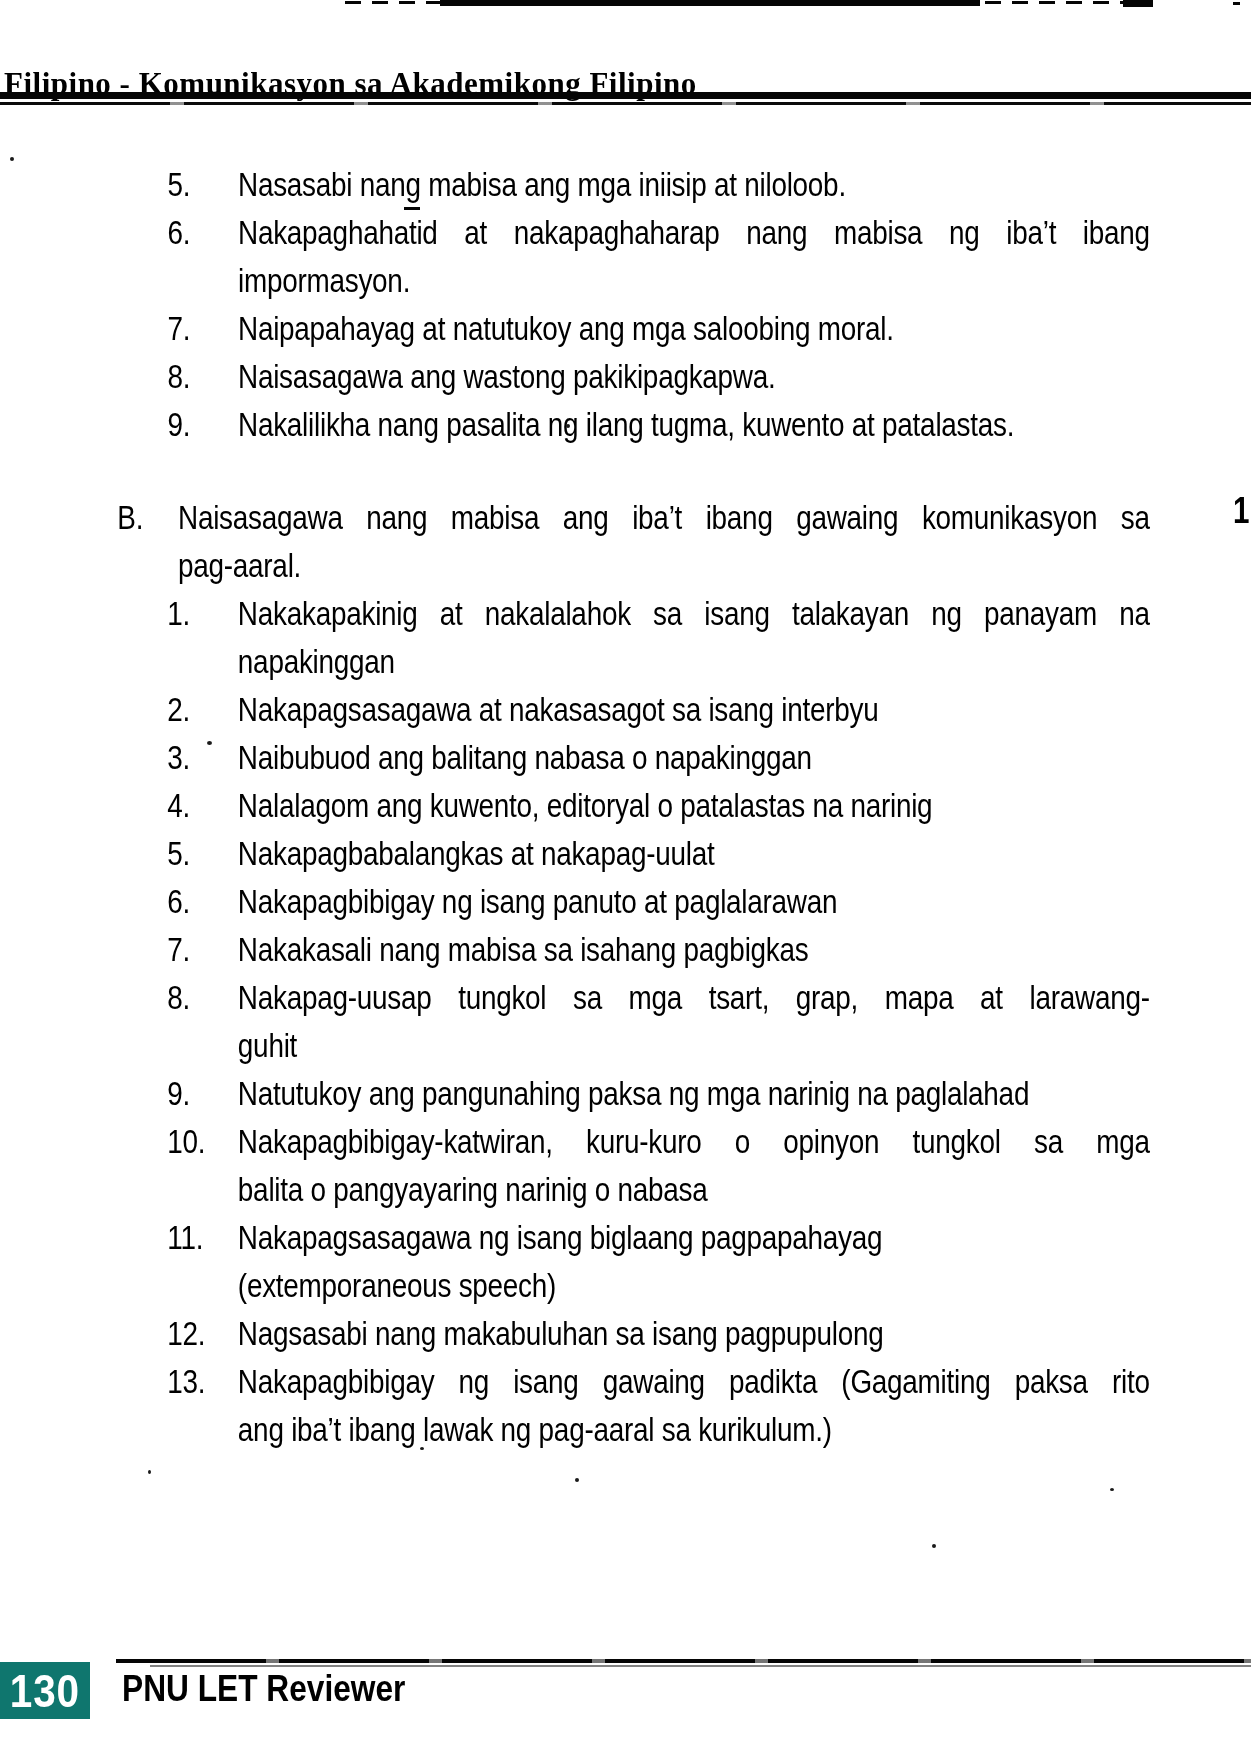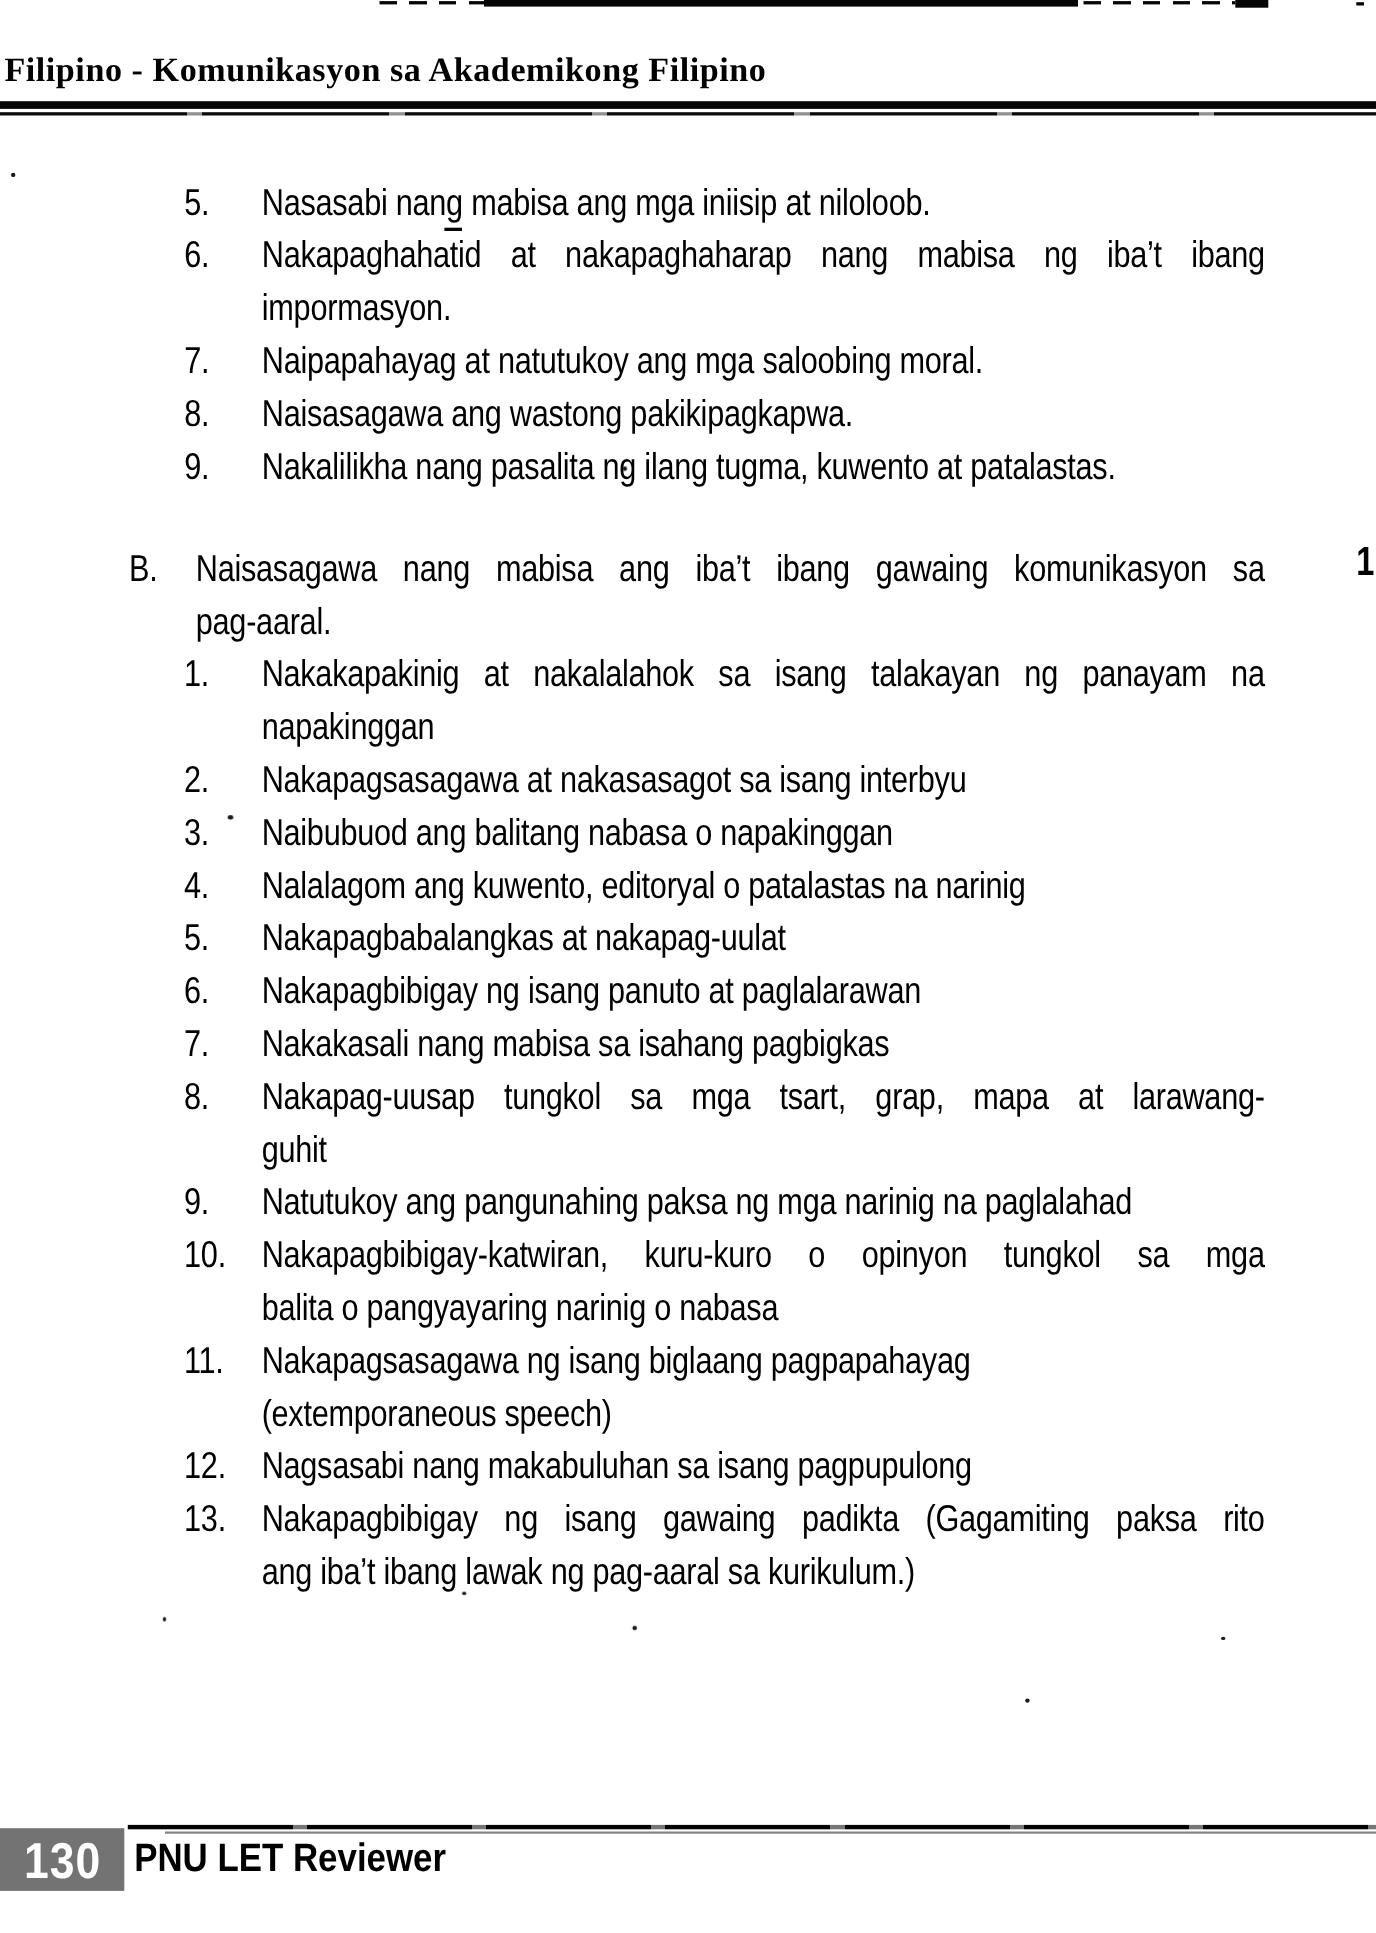--- a/index.html
+++ b/index.html
@@ -6,21 +6,21 @@
   body{
     width:1251px;height:1757px;
     background:#ffffff;
     font-family:"Liberation Sans", sans-serif;
     color:#000;
     position:relative;
     overflow:hidden;
   }
   
   .header-title{
-    position:absolute;left:4px;top:46px;
+    position:absolute;left:4px;top:66px;
     font-family:"Liberation Serif", serif;
     font-weight:700;font-size:31px;letter-spacing:.5px;
     white-space:nowrap;
   }
   .rule-thick{position:absolute;top:92px;left:0;width:1251px;height:7px;background:#050505;}
   .rule-thin{
     position:absolute;top:102px;left:0;width:1251px;height:3px;
     background:repeating-linear-gradient(90deg,#0a0a0a 0 170px,rgba(10,10,10,.45) 170px 184px);
   }
   
@@ -49,22 +49,22 @@
     font-size:37px;font-weight:700;
     transform:scaleX(0.8);transform-origin:0 0;
   }
   
   .footer-rule{
     position:absolute;top:1659px;left:116px;width:1135px;height:4px;
     background:repeating-linear-gradient(90deg,#050505 0 150px,rgba(5,5,5,.55) 150px 163px);
   }
   .footer-rule2{position:absolute;top:1665px;left:150px;width:1101px;height:2px;background:rgba(5,5,5,.5);}
   .page-num-box{
-    position:absolute;left:0;top:1662px;width:113px;height:57px;
-    background:#737373;color:#fff;
+    position:absolute;left:0;top:1662px;width:90px;height:57px;
+    background:#0f766e;color:#fff;
     display:flex;align-items:center;justify-content:center;
   }
   .page-num-box span{font-size:46px;font-weight:700;transform:scaleX(.88);letter-spacing:1px;}
   .footer-title{
     position:absolute;left:122px;top:1668px;
     font-size:36px;font-weight:700;white-space:nowrap;
     transform:scaleX(.88);transform-origin:0 0;
   }
   
   .dot{position:absolute;background:#1a1a1a;border-radius:50%;}

